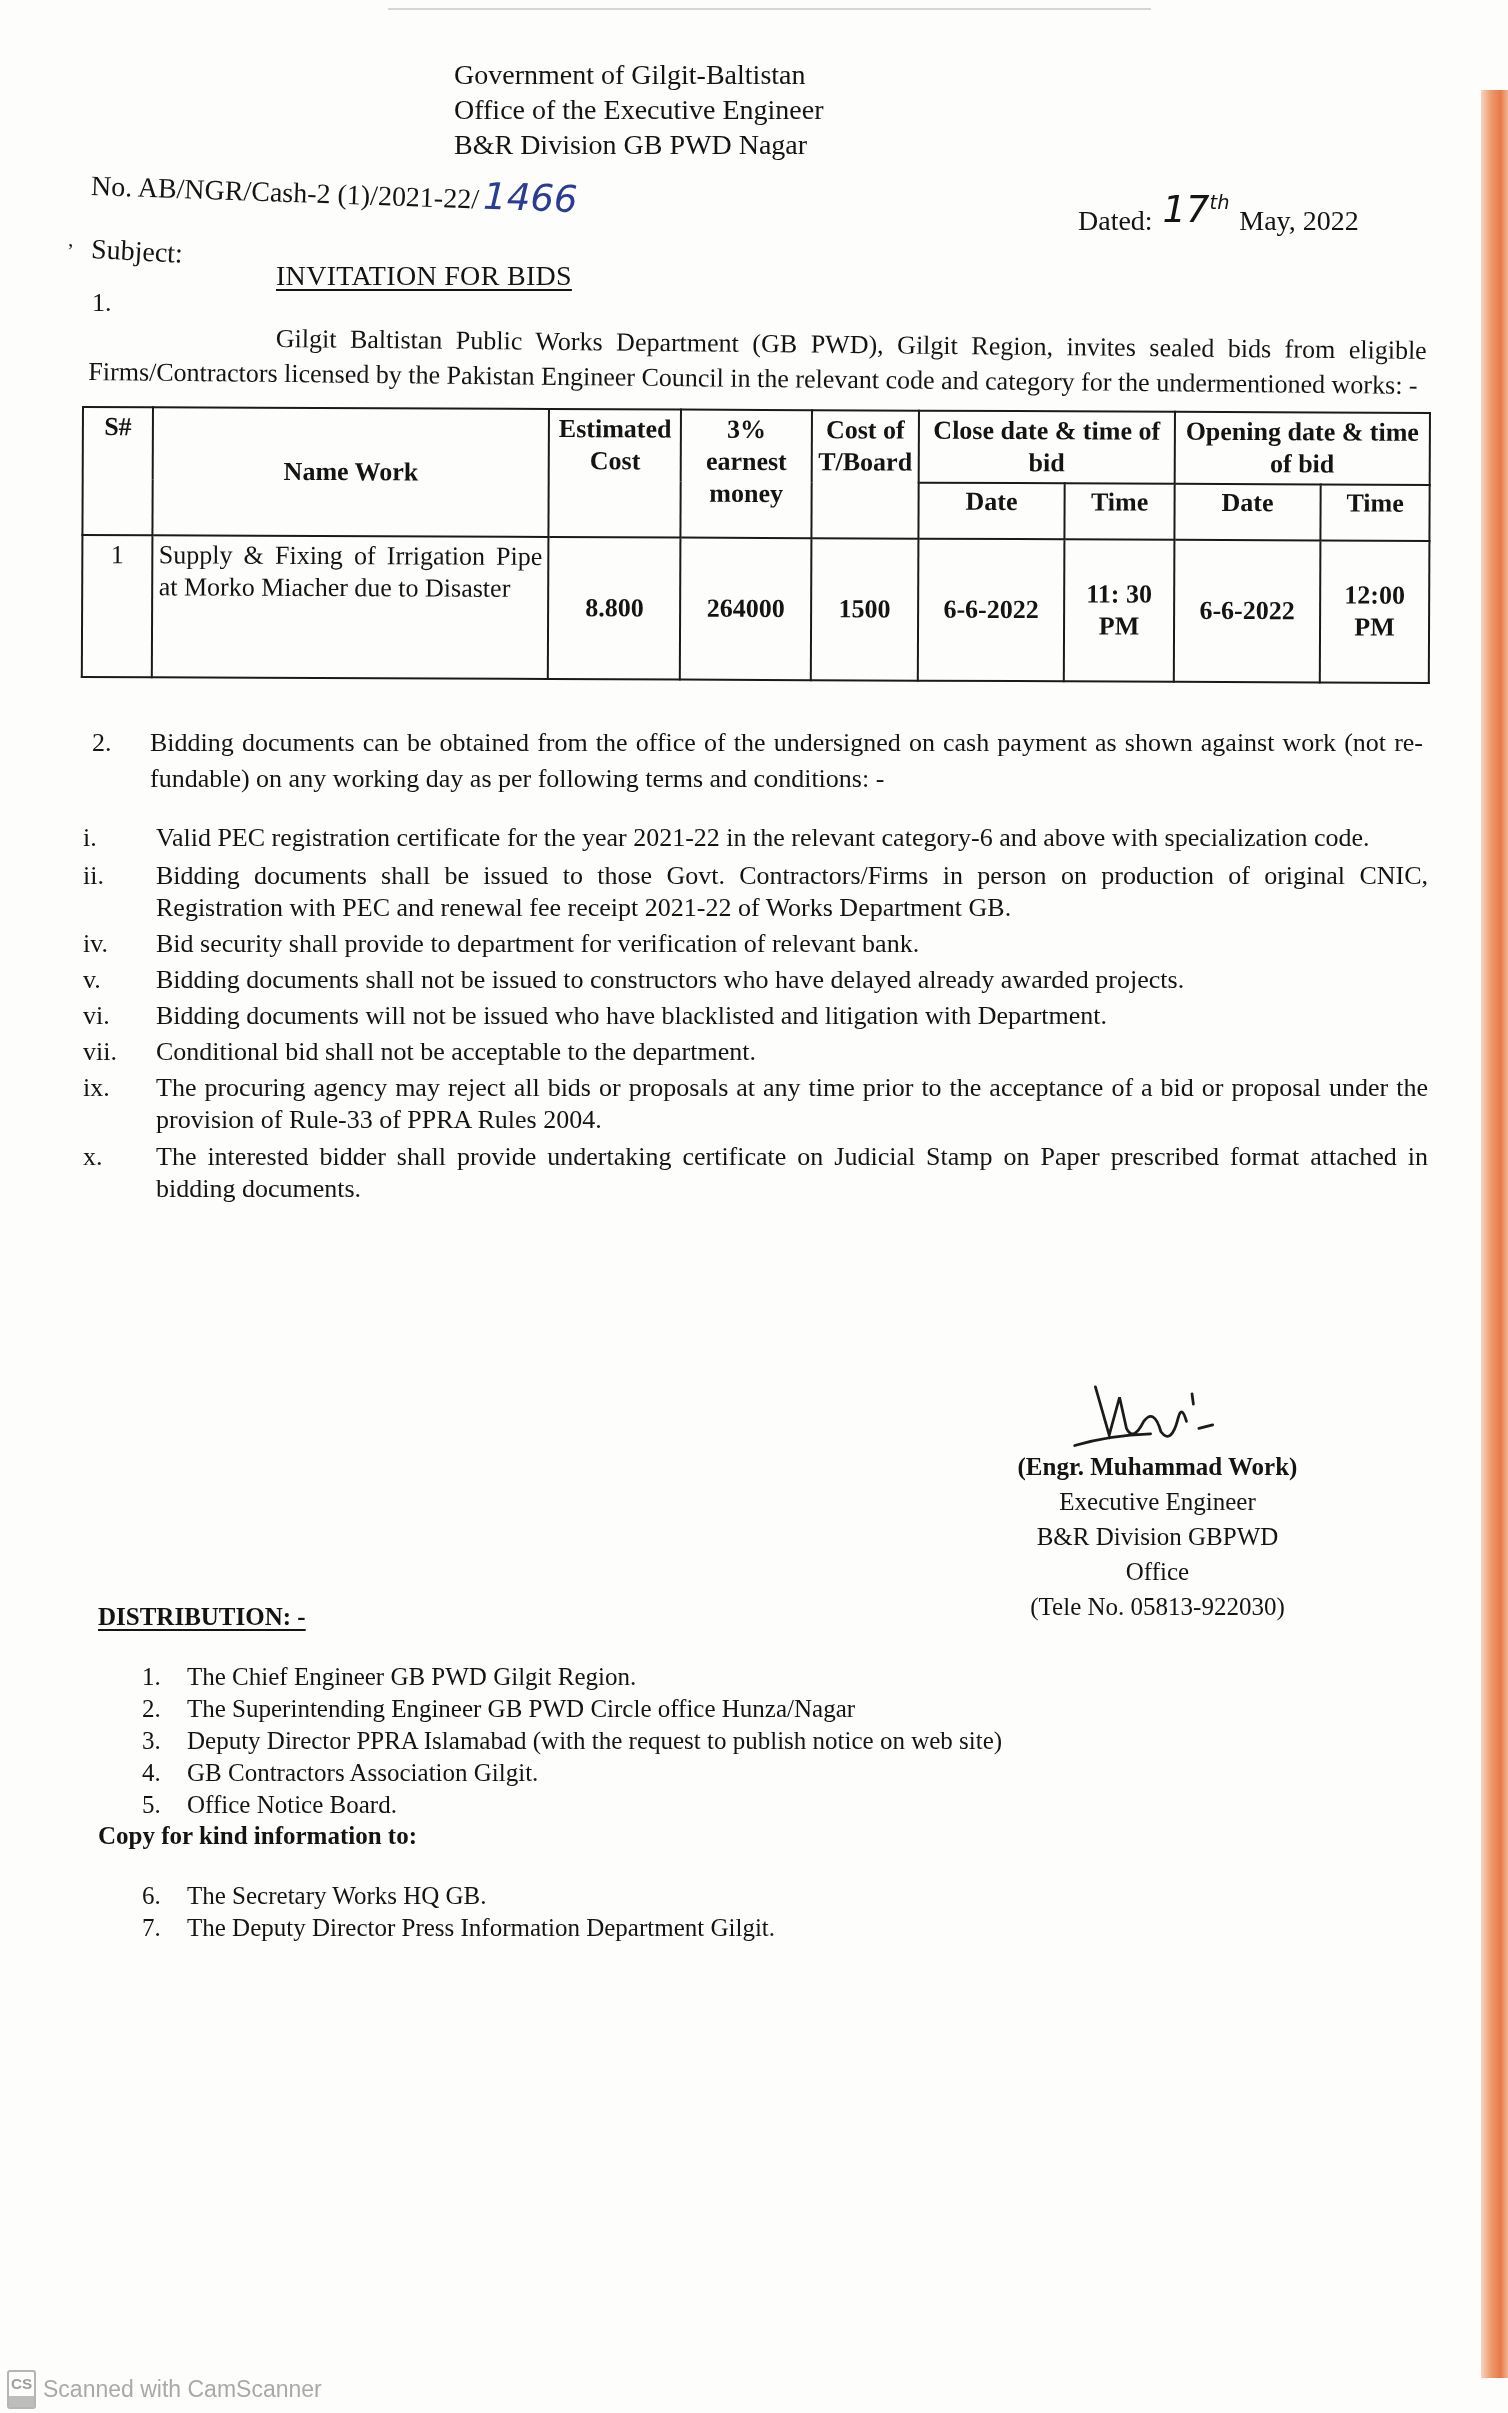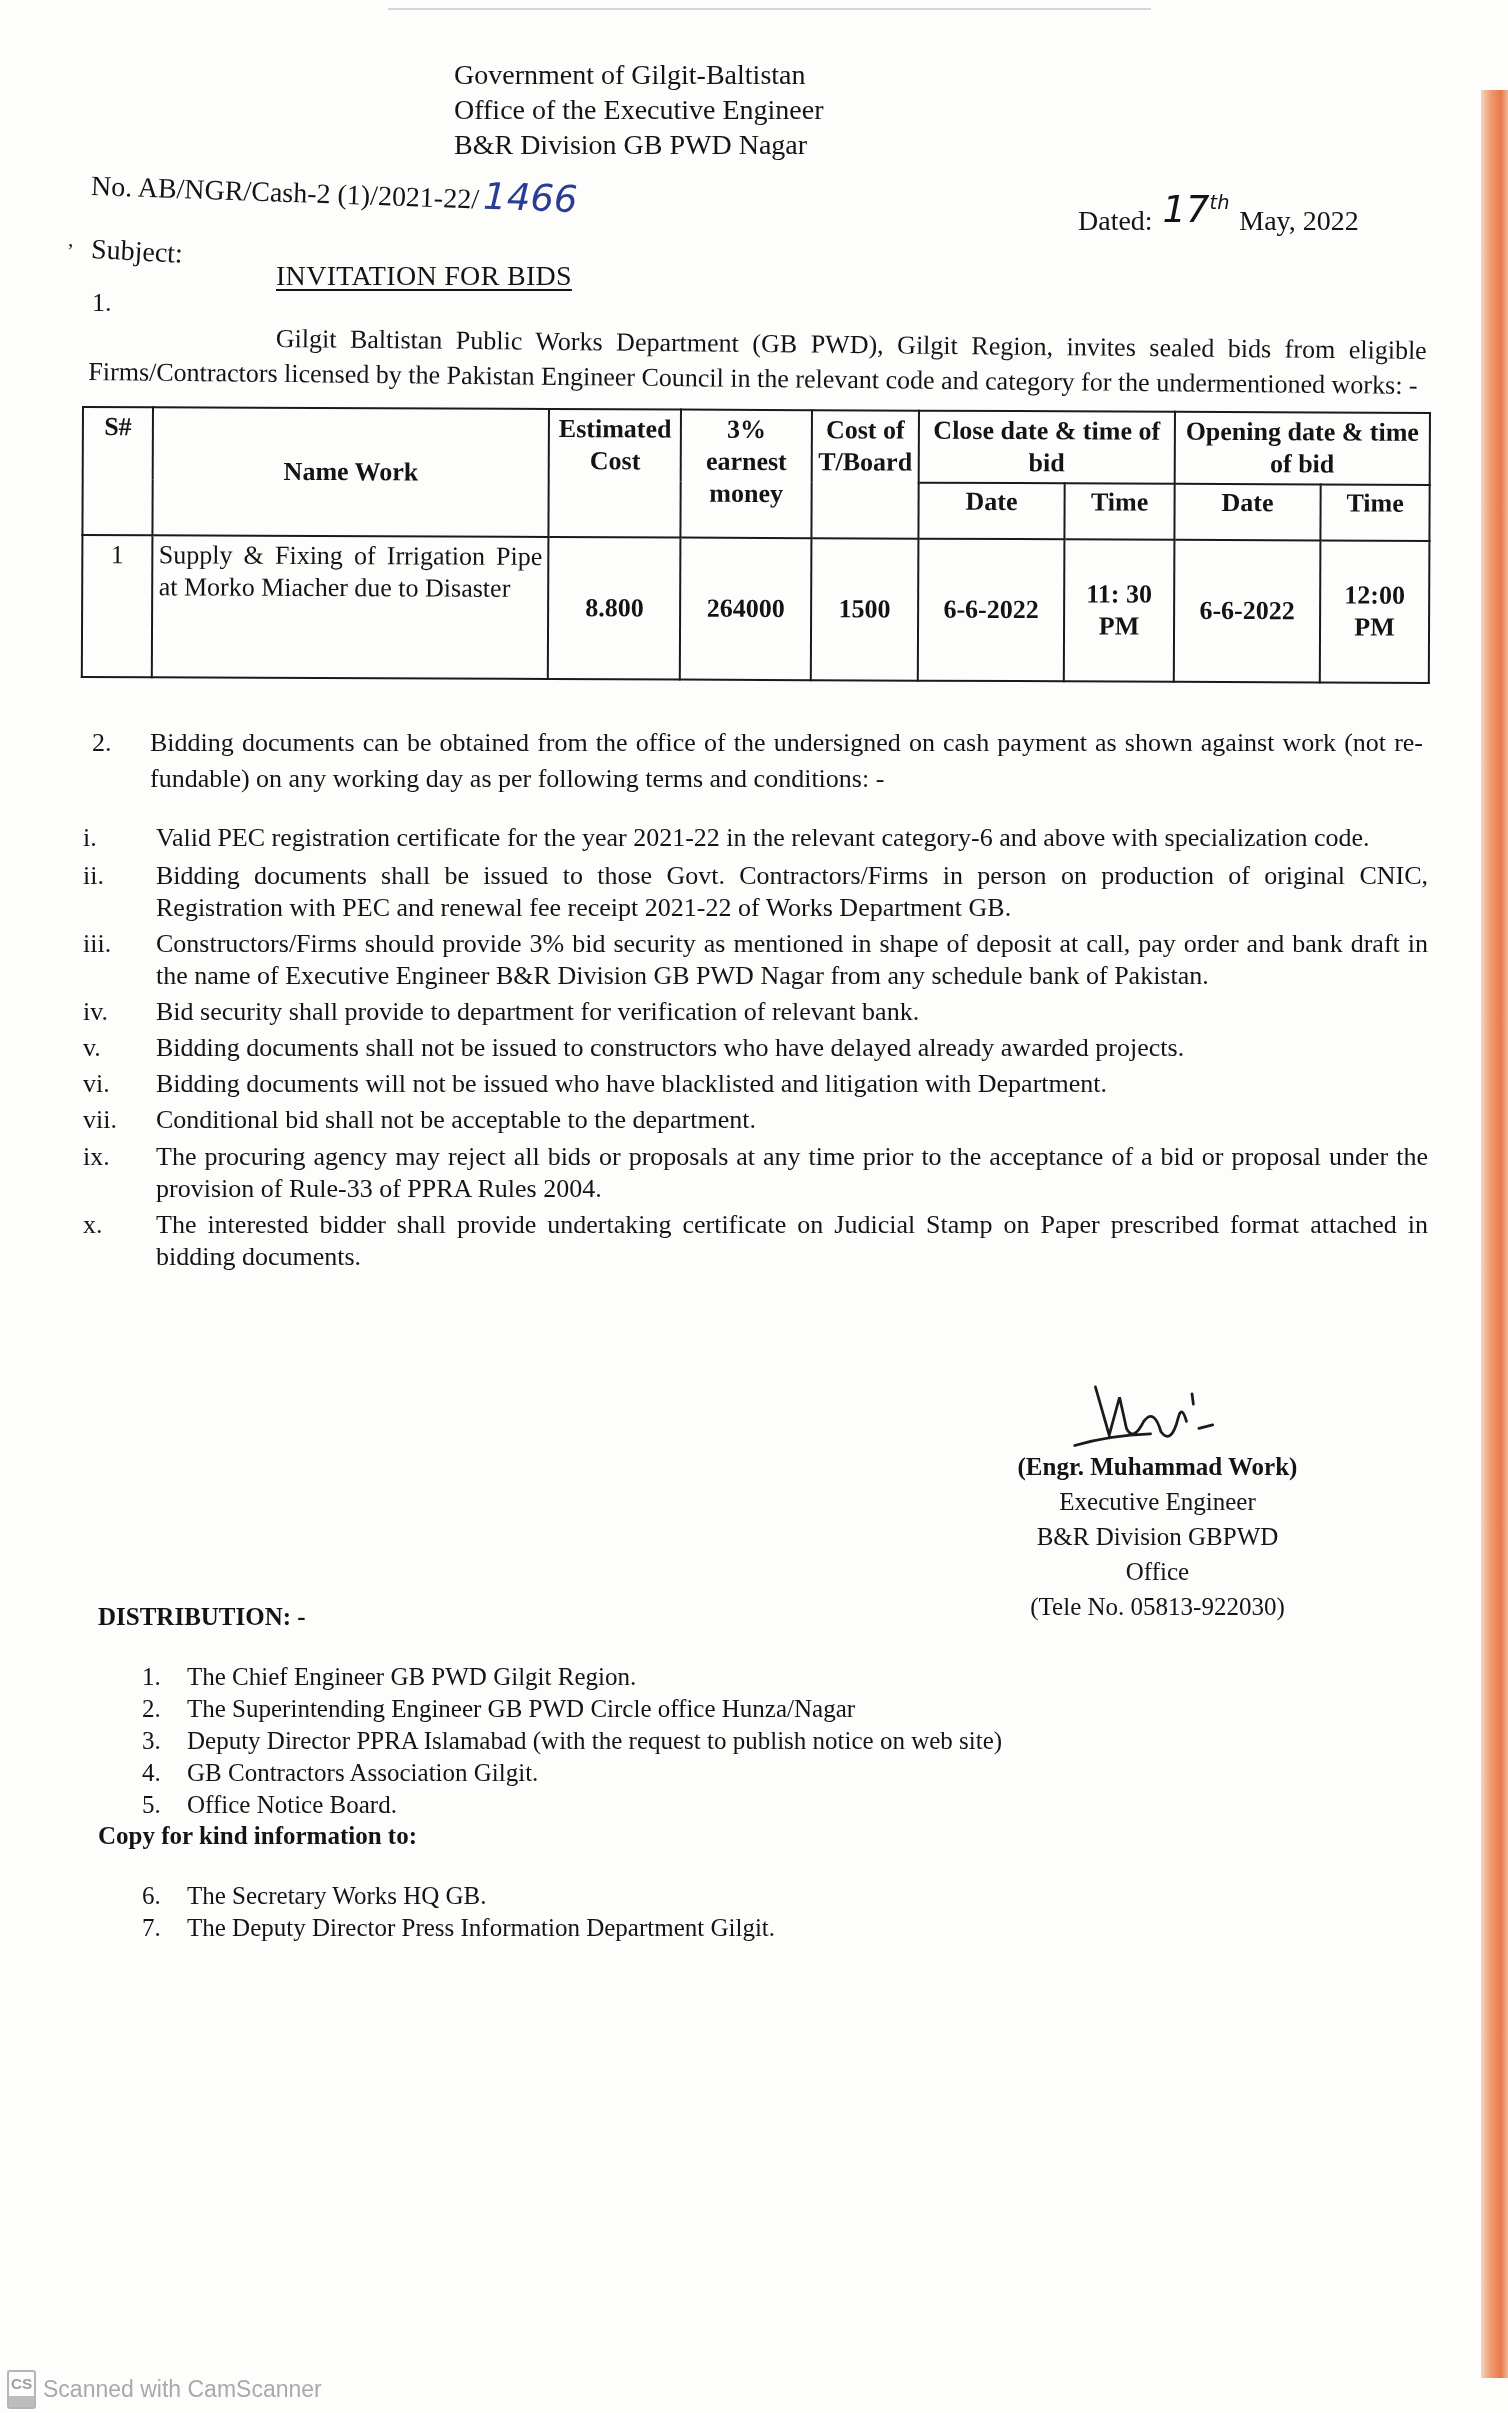--- a/index.html
+++ b/index.html
@@ -51,21 +51,21 @@
 
   .conditions { position: absolute; left: 83px; top: 822px; width: 1345px; font-size: 26px; line-height: 32px; }
   .cond { position: relative; margin-bottom: 4.2px; }
   .cond .roman { position: absolute; left: 0; top: 0; width: 62px; }
   .cond .ctext { margin-left: 73px; text-align: justify; }
 
   .signature-block { position: absolute; left: 1005px; top: 1380px; width: 305px; text-align: center; font-size: 25px; line-height: 35px; }
   .sign-scribble { height: 69px; position: relative; }
   .sign-name { font-weight: bold; }
 
-  .dist-heading { position: absolute; left: 98px; top: 1603px; font-size: 25px; font-weight: bold; text-decoration-thickness: 2.1px; text-underline-offset: 4.2px; }
+  .dist-heading { position: absolute; left: 98px; top: 1603px; font-size: 25px; font-weight: bold; text-decoration: underline; text-decoration-thickness: 2.1px; text-underline-offset: 4.2px; }
   .dist-list { position: absolute; left: 142px; top: 1661px; font-size: 25px; line-height: 32px; }
   .dist-list .item { white-space: nowrap; }
   .dist-list .n { display: inline-block; width: 45px; }
   .copy-heading { position: absolute; left: 98px; top: 1822px; font-size: 25px; font-weight: bold; text-decoration-thickness: 2.1px; text-underline-offset: 4.2px; }
   .copy-list { position: absolute; left: 142px; top: 1880px; font-size: 25px; line-height: 32px; }
   .copy-list .item { white-space: nowrap; }
   .copy-list .n { display: inline-block; width: 45px; }
 
   .cs-footer { position: absolute; left: 7px; top: 2370px; display: flex; align-items: center; font-family: "Liberation Sans", "DejaVu Sans", sans-serif; color: #a9a9a9; font-size: 23px; }
   .cs-logo { width: 29px; height: 39px; border: 2.1px solid #b5b5b5; border-radius: 3px; display: flex; flex-direction: column; margin-right: 7px; box-sizing: border-box; overflow: hidden; }
@@ -154,24 +154,20 @@
   <div class="conditions">
     <div class="cond">
         <span class="roman">i.</span>
         <div class="ctext">Valid PEC registration certificate for the year 2021-22 in the relevant category-6 and above with specialization code.</div>
       </div>
     <div class="cond" style="margin-top:5.5px">
         <span class="roman">ii.</span>
         <div class="ctext">Bidding documents shall be issued to those Govt. Contractors/Firms in person on production of original CNIC, Registration with PEC and renewal fee receipt 2021-22 of Works Department GB.</div>
       </div>
     <div class="cond">
-        <span class="roman">iii.</span>
-        <div class="ctext">Constructors/Firms should provide 3% bid security as mentioned in shape of deposit at call, pay order and bank draft in the name of Executive Engineer B&amp;R Division GB PWD Nagar from any schedule bank of Pakistan.</div>
-      </div>
-    <div class="cond">
         <span class="roman">iv.</span>
         <div class="ctext">Bid security shall provide to department for verification of relevant bank.</div>
       </div>
     <div class="cond">
         <span class="roman">v.</span>
         <div class="ctext">Bidding documents shall not be issued to constructors who have delayed already awarded projects.</div>
       </div>
     <div class="cond">
         <span class="roman">vi.</span>
         <div class="ctext">Bidding documents will not be issued who have blacklisted and litigation with Department.</div>

